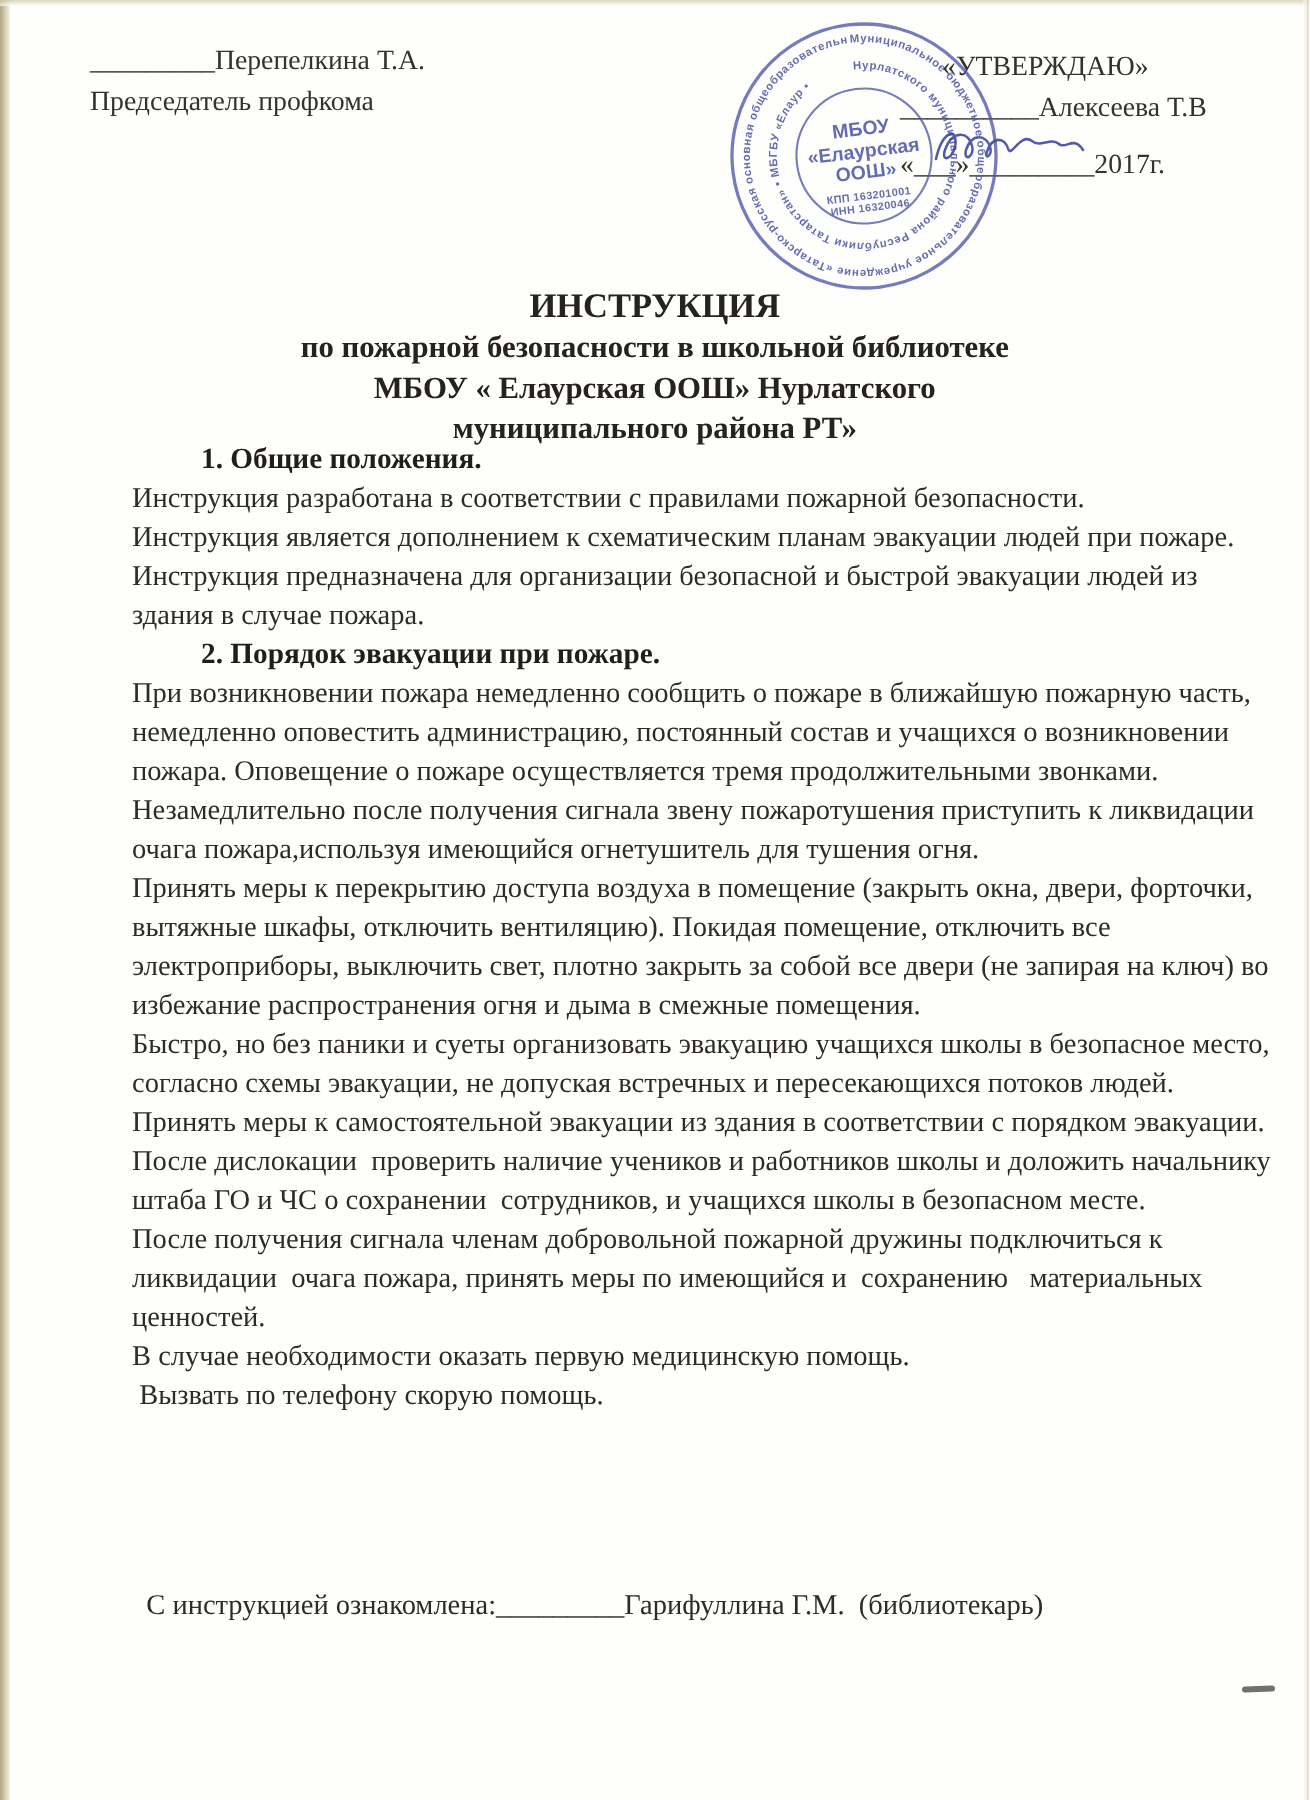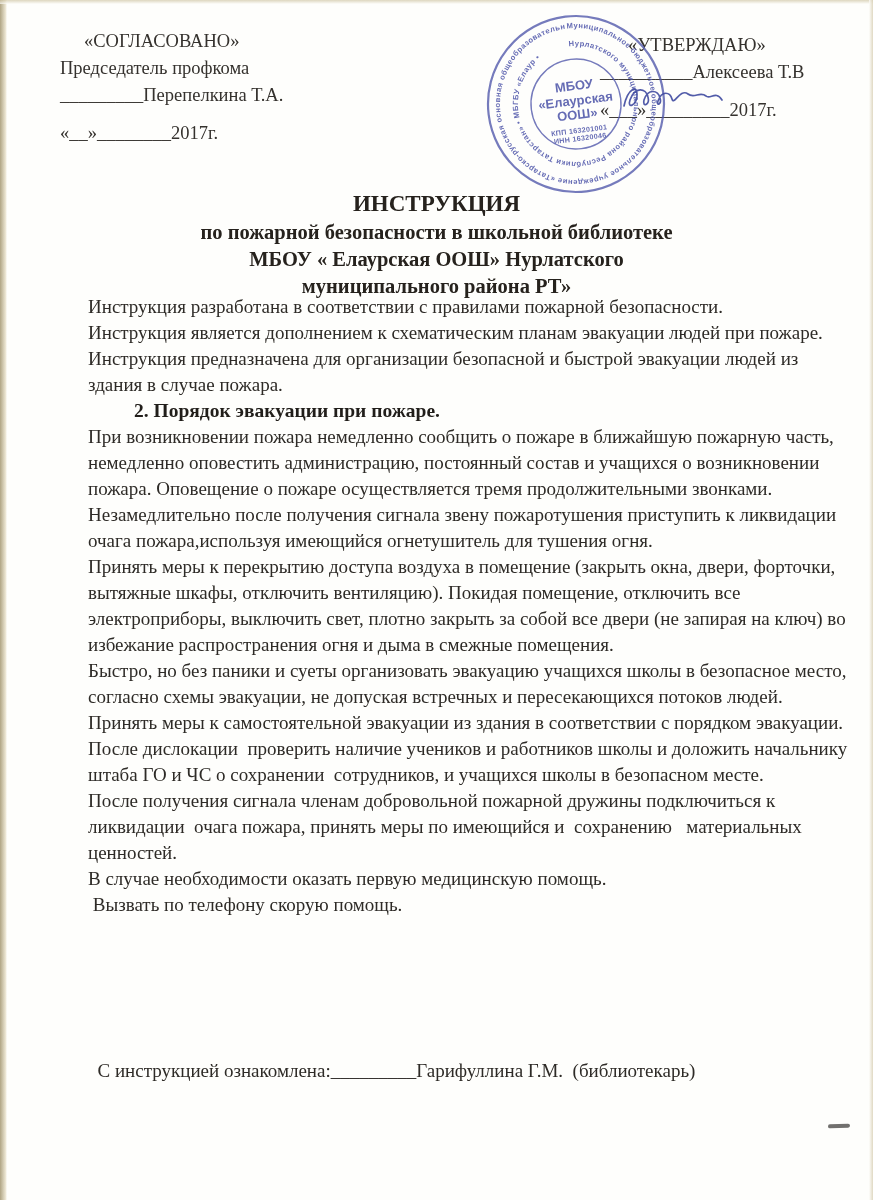--- a/index.html
+++ b/index.html
@@ -57,24 +57,22 @@
 </style>
 </head>
 <body>
 
 <div class="page">
   <div class="edge-left"></div>
   <div class="edge-top"></div>
   <div class="edge-right"></div>
 
   <div class="approval approval-left">
-    <p class="ttl">«СОГЛАСОВАНО»</p>
+    <p>_________Перепелкина Т.А.</p>
     <p>Председатель профкома</p>
-    <p>_________Перепелкина Т.А.</p>
-    <p class="date">«__»________2017г.</p>
   </div>
 
   <div class="approval approval-right">
     <p class="ttl">«УТВЕРЖДАЮ»</p>
     <p>__________Алексеева Т.В</p>
     <p class="date">«___»_________2017г.</p>
   </div>
 
   <svg class="stamp" viewBox="0 0 192 192">
     <circle cx="96" cy="96" r="88" fill="none" stroke="#5158ab" stroke-width="2.2" opacity=".9"></circle>
@@ -98,20 +96,21 @@
 
   <div class="title-block">
     <p class="t1">ИНСТРУКЦИЯ</p>
     <p class="t2">по пожарной безопасности в школьной библиотеке</p>
     <p class="t2">МБОУ « Елаурская ООШ» Нурлатского</p>
     <p class="t2">муниципального района РТ»</p>
   </div>
 
   <div class="content">
     <section>
+      <h2 class="sec-h">1.  Общие положения.</h2>
       <p class="para">Инструкция разработана в соответствии с правилами пожарной безопасности.</p>
       <p class="para">Инструкция является дополнением к схематическим планам эвакуации людей при пожаре.</p>
       <p class="para">Инструкция предназначена для организации безопасной и быстрой эвакуации людей из здания в случае пожара.</p>
     </section>
     <section>
       <h2 class="sec-h">2.  Порядок эвакуации при пожаре.</h2>
       <p class="para">При возникновении пожара немедленно сообщить о пожаре в ближайшую пожарную часть, немедленно оповестить администрацию, постоянный состав и учащихся о возникновении пожара. Оповещение о пожаре осуществляется тремя продолжительными звонками.</p>
       <p class="para">Незамедлительно после получения сигнала звену пожаротушения приступить к ликвидации очага пожара,используя имеющийся огнетушитель для тушения огня.</p>
       <p class="para">Принять меры к перекрытию доступа воздуха в помещение (закрыть окна, двери, форточки, вытяжные шкафы, отключить вентиляцию). Покидая помещение, отключить все электроприборы, выключить свет, плотно закрыть за собой все двери (не запирая на ключ) во избежание распространения огня и дыма в смежные помещения.</p>
       <p class="para">Быстро, но без паники и суеты организовать эвакуацию учащихся школы в безопасное место, согласно схемы эвакуации, не допуская встречных и пересекающихся потоков людей.  Принять меры к самостоятельной эвакуации из здания в соответствии с порядком эвакуации.</p>

